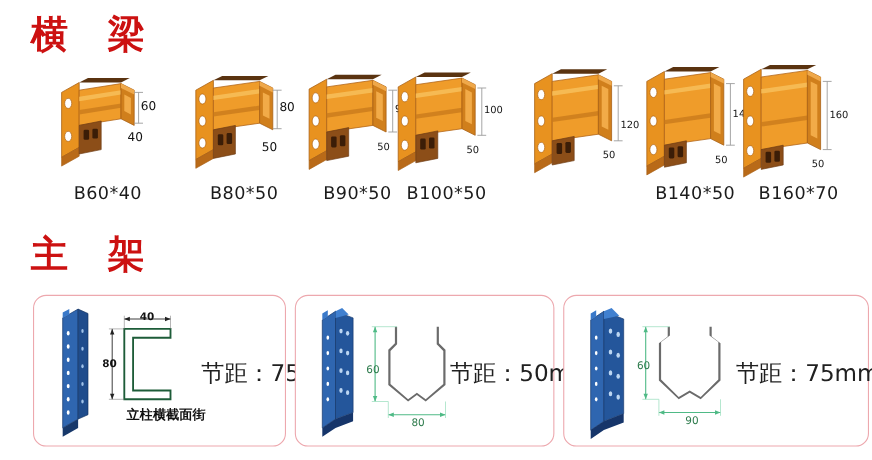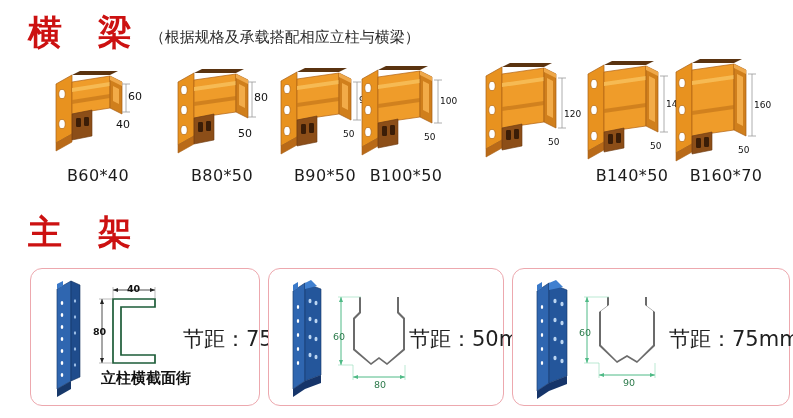--- a/index.html
+++ b/index.html
@@ -68,38 +68,37 @@
   .box-art{position:absolute;left:0;top:0;}
   .pitch-text{
     position:absolute;
     font-size:21px;
     color:#202020;
     white-space:pre;
     font-family:"DejaVu Sans","Liberation Sans",sans-serif;
   }
   .profile-cap{
     position:absolute;
-    font-size:15px;
+    font-size:12px;
     color:#111;
     white-space:pre;
     font-weight:bold;
     text-align:right;
   }
   .dimtxt{position:absolute;font-size:9px;color:#111;white-space:pre;}
   .dimtxt.green{color:#2c7a4b;}
   svg{display:block;overflow:visible;}
 </style>
 </head>
 <body>
 
 <div class="page">
 
   <div class="sec-title" id="beam-title">
     <span class="cn-big">横 梁</span>
-    <span class="cn-note">（根据规格及承载搭配相应立柱与横梁）</span>
   </div>
 
   <div id="beams-row">
 
     <div class="beam-cell" id="beam-cell-0" style="left:42px;">
       <div class="beam-art">
         <svg width="112" height="100" viewBox="0 0 112 100">
 
           <polygon points="14,22 30,13 30,72 14,81" fill="#e8921f" stroke="#a85f14" stroke-width="0.7"></polygon>
           <polygon points="14,81 30,72 30,80 14,89" fill="#b96a18" stroke="#a85f14" stroke-width="0.6"></polygon>

